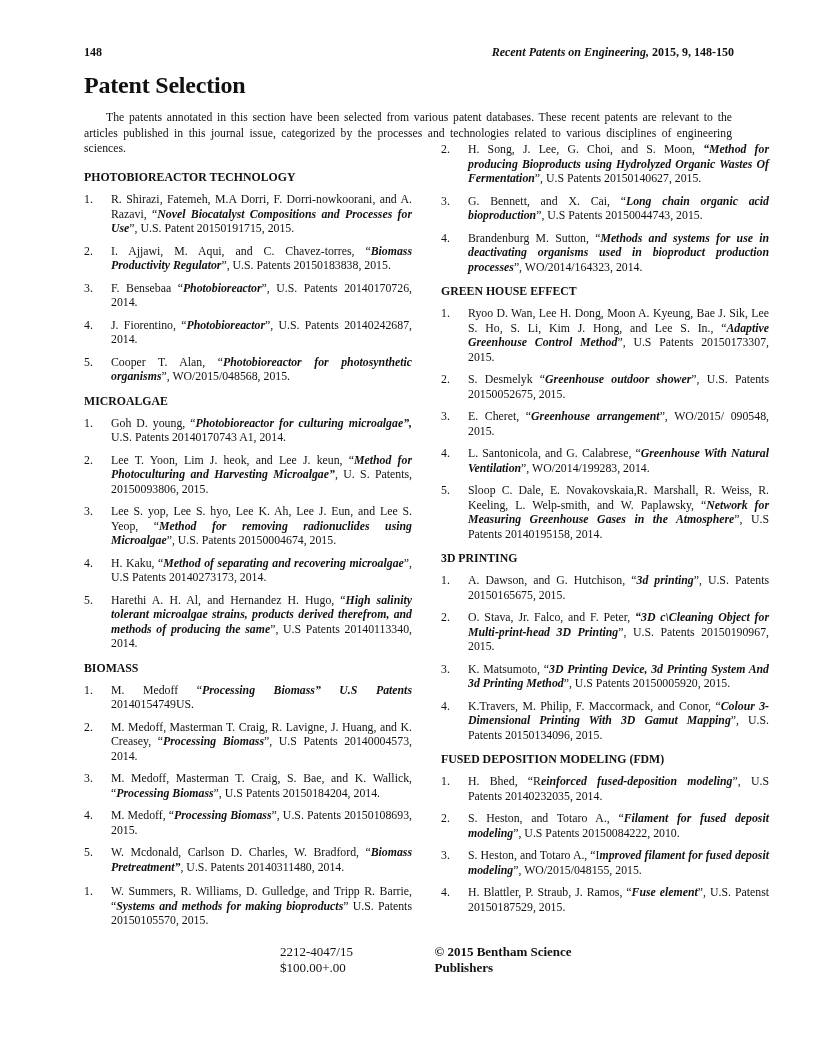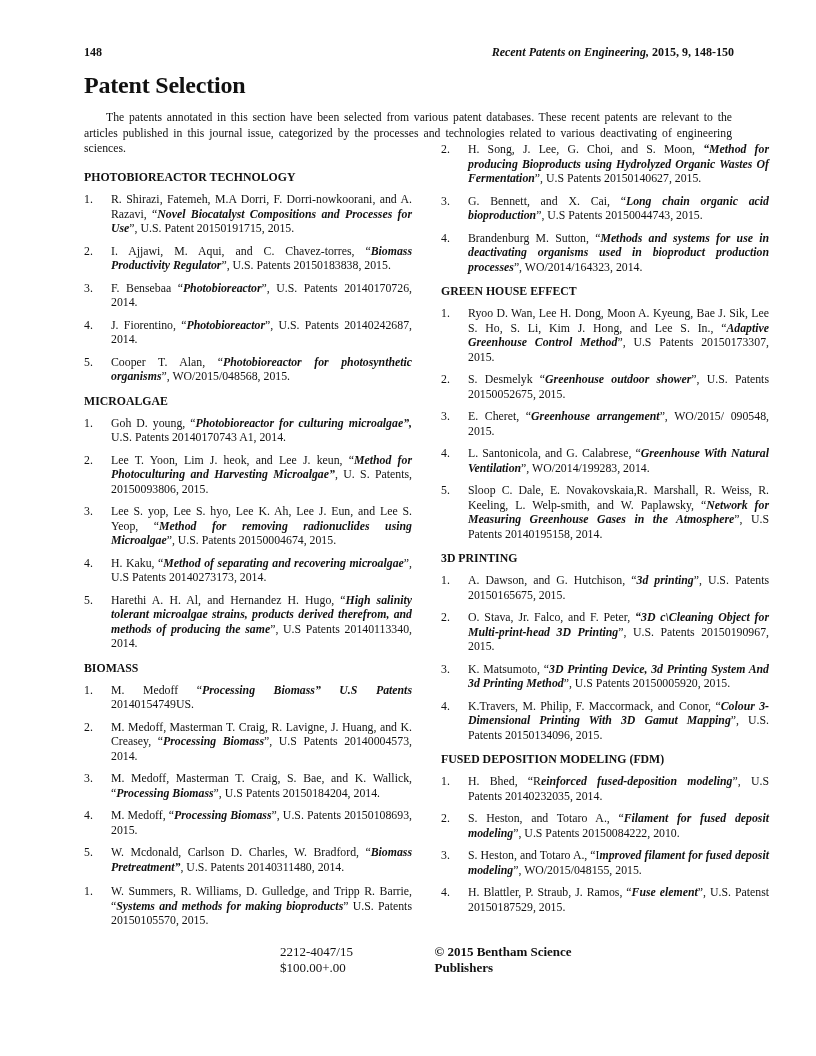--- a/index.html
+++ b/index.html
@@ -45,21 +45,21 @@
 </head>
 <body>
 
 <div class="running-head">
   <span class="pageno">148</span>
   <div class="journal"><i>Recent Patents on Engineering,</i><span> 2015, 9, 148-150</span></div>
 </div>
 
 <h1 class="title">Patent Selection</h1>
 
-<p class="intro">The patents annotated in this section have been selected from various patent databases. These recent patents are relevant to the articles published in this journal issue, categorized by the processes and technologies related to various deactivating of engineering sciences.</p>
+<p class="intro">The patents annotated in this section have been selected from various patent databases. These recent patents are relevant to the articles published in this journal issue, categorized by the processes and technologies related to various disciplines of engineering sciences.</p>
 
 <div class="col left" id="col-left">
     <div class="section">
       <h2 class="section-heading">PHOTOBIOREACTOR TECHNOLOGY</h2>
       <div class="entry">
         <span class="num">1.</span>
         <span class="body"><span>R. Shirazi, Fatemeh, M.A Dorri, F. Dorri-nowkoorani, and A. Razavi, “</span><i>Novel Biocatalyst Compositions and Processes for Use</i><span>”, U.S. Patent 20150191715, 2015.</span></span>
       </div>
       <div class="entry">
         <span class="num">2.</span>

